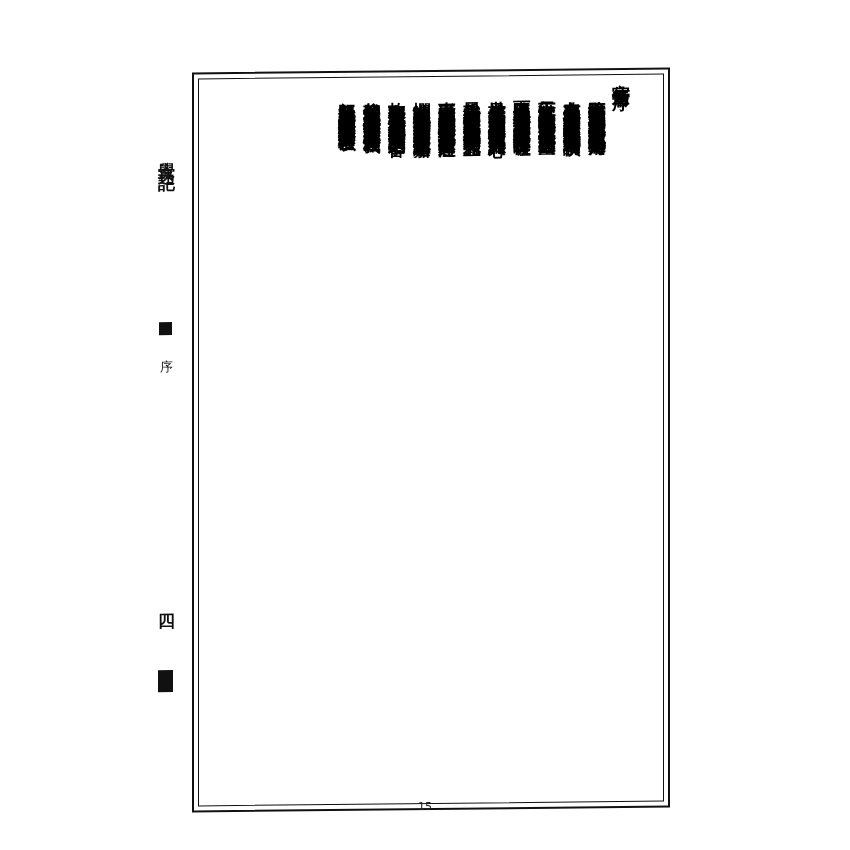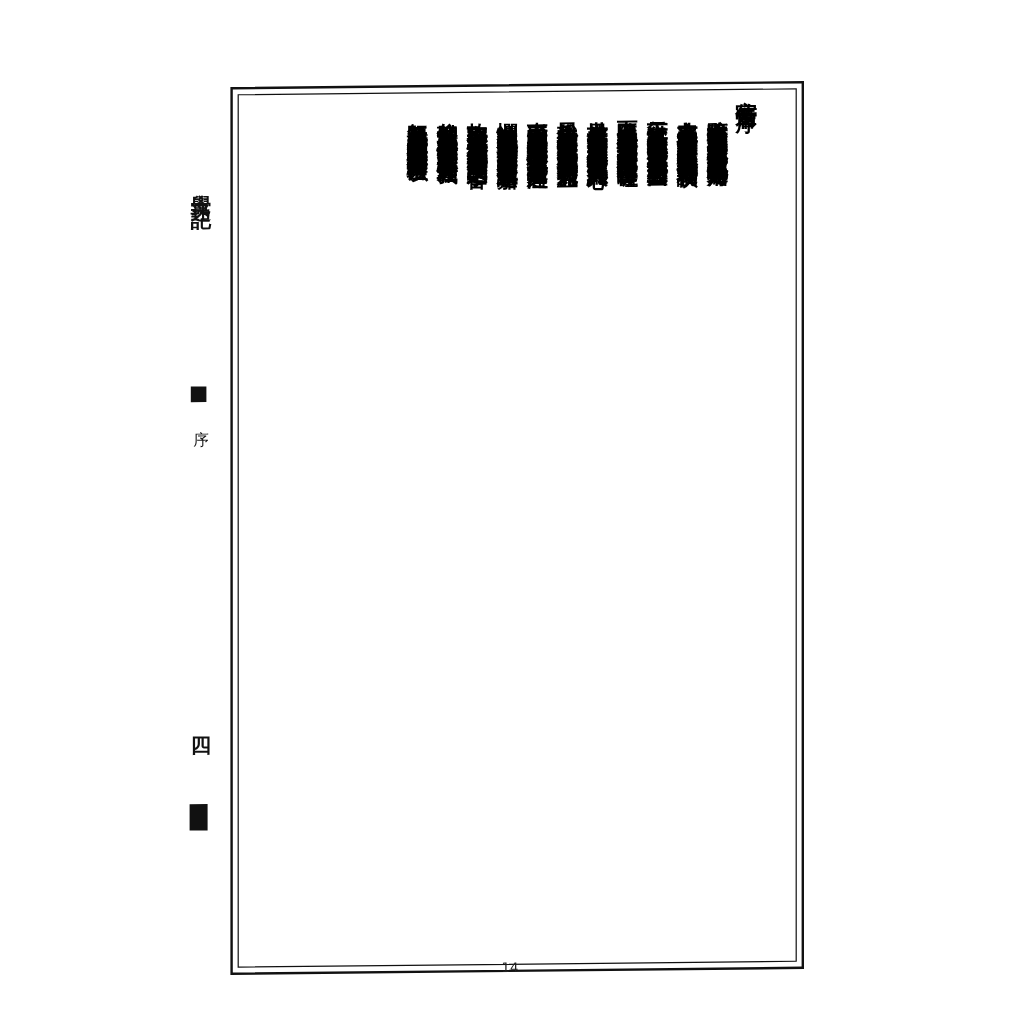--- a/index.html
+++ b/index.html
@@ -189,14 +189,14 @@
       <div class="col indent">風俗政治之壞更有甚於春秋戰國時矣而中華大地億兆芸生未聞有一人如孔孟</div>
       <div class="col indent">者出而正之闡之豈不可哀痛哉獨洱源僻壤有惟一定一抱一諸子痛世道之將湮</div>
       <div class="col indent">懼神洲之陸沉杞憂常抱救世無由不得已開設善壇司天扇舌靈根不昧孤詣堪嘉</div>
       <div class="col indent">故宣聖意因付以救世之丹文祖又倡頒勸善之書大士復降演訓女之則二三子皆</div>
       <div class="col indent">仰體聖意深益人心第數書雖佳獨不足盡世人之險心窮世界之眞相我</div>
       <div class="col indent">無既乃展其讀春秋之精神輔炎劉之忠義特頒一書於紹善壇中以</div>
     </div>
 
   </div>
 
-  <div class="folio">14</div>
+  <div class="folio">15</div>
 </div>
 
 </body></html>

